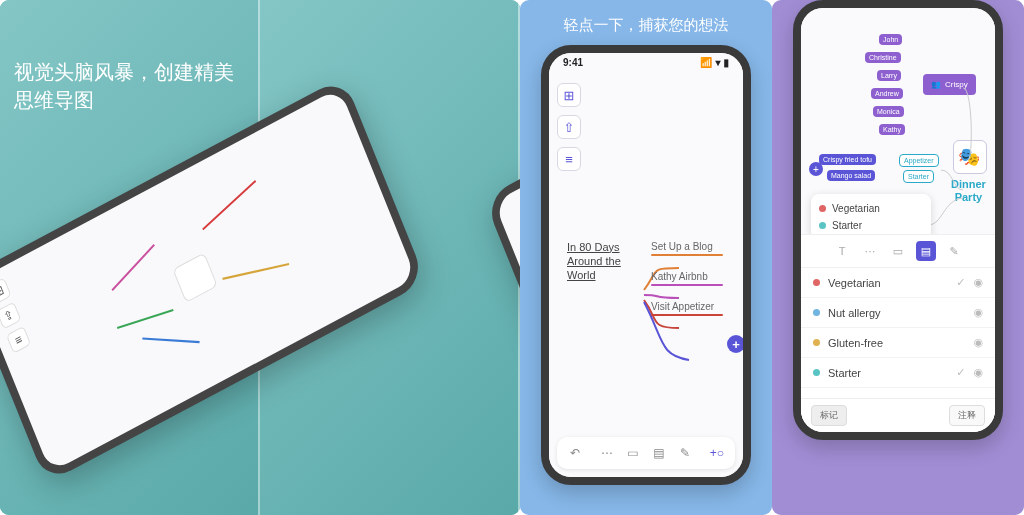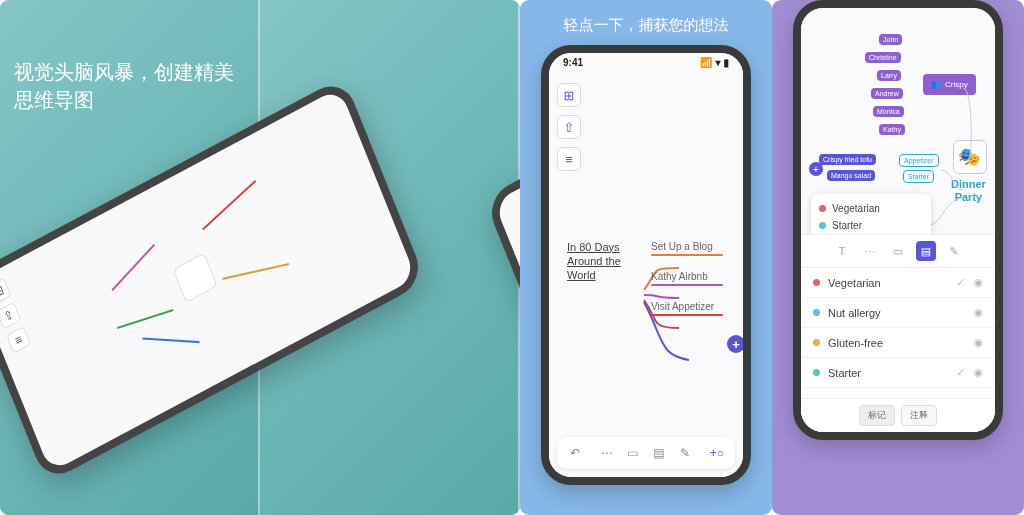--- a/index.html
+++ b/index.html
@@ -229,21 +229,21 @@
   .p3-tab {width:20px;height:20px;display:flex;align-items:center;justify-content:center;font-size:11px;color:#aaa;border-radius:4px;}
   .p3-tab.active { background:#5a55d6;color:#fff; }
   .p3-list {flex:1;overflow:hidden;}
   .p3-list-row {
     display:flex;align-items:center;padding:8px 12px;border-bottom:1px solid #f2f2f2;
     font-size:11px;color:#444;
   }
   .p3-list-row .label {flex:1;margin-left:8px;}
   .p3-row-icons {display:flex;gap:8px;color:#bbb;font-size:11px;}
   .p3-footer {
-    display:flex;justify-content:center;gap:6px;padding:6px 10px;border-top:1px solid #eee;
+    display:flex;justify-content:space-between;gap:6px;padding:6px 10px;border-top:1px solid #eee;
   }
   .p3-footer .chip {
     font-size:9px;padding:3px 8px;border:1px solid #ddd;border-radius:4px;color:#666;background:#f9f9f9;
   }
   .p3-footer .chip.active { background:#eee; }
 
   svg { display:block; }
   .connector {position:absolute;pointer-events:none;}
 </style>
 </head>

